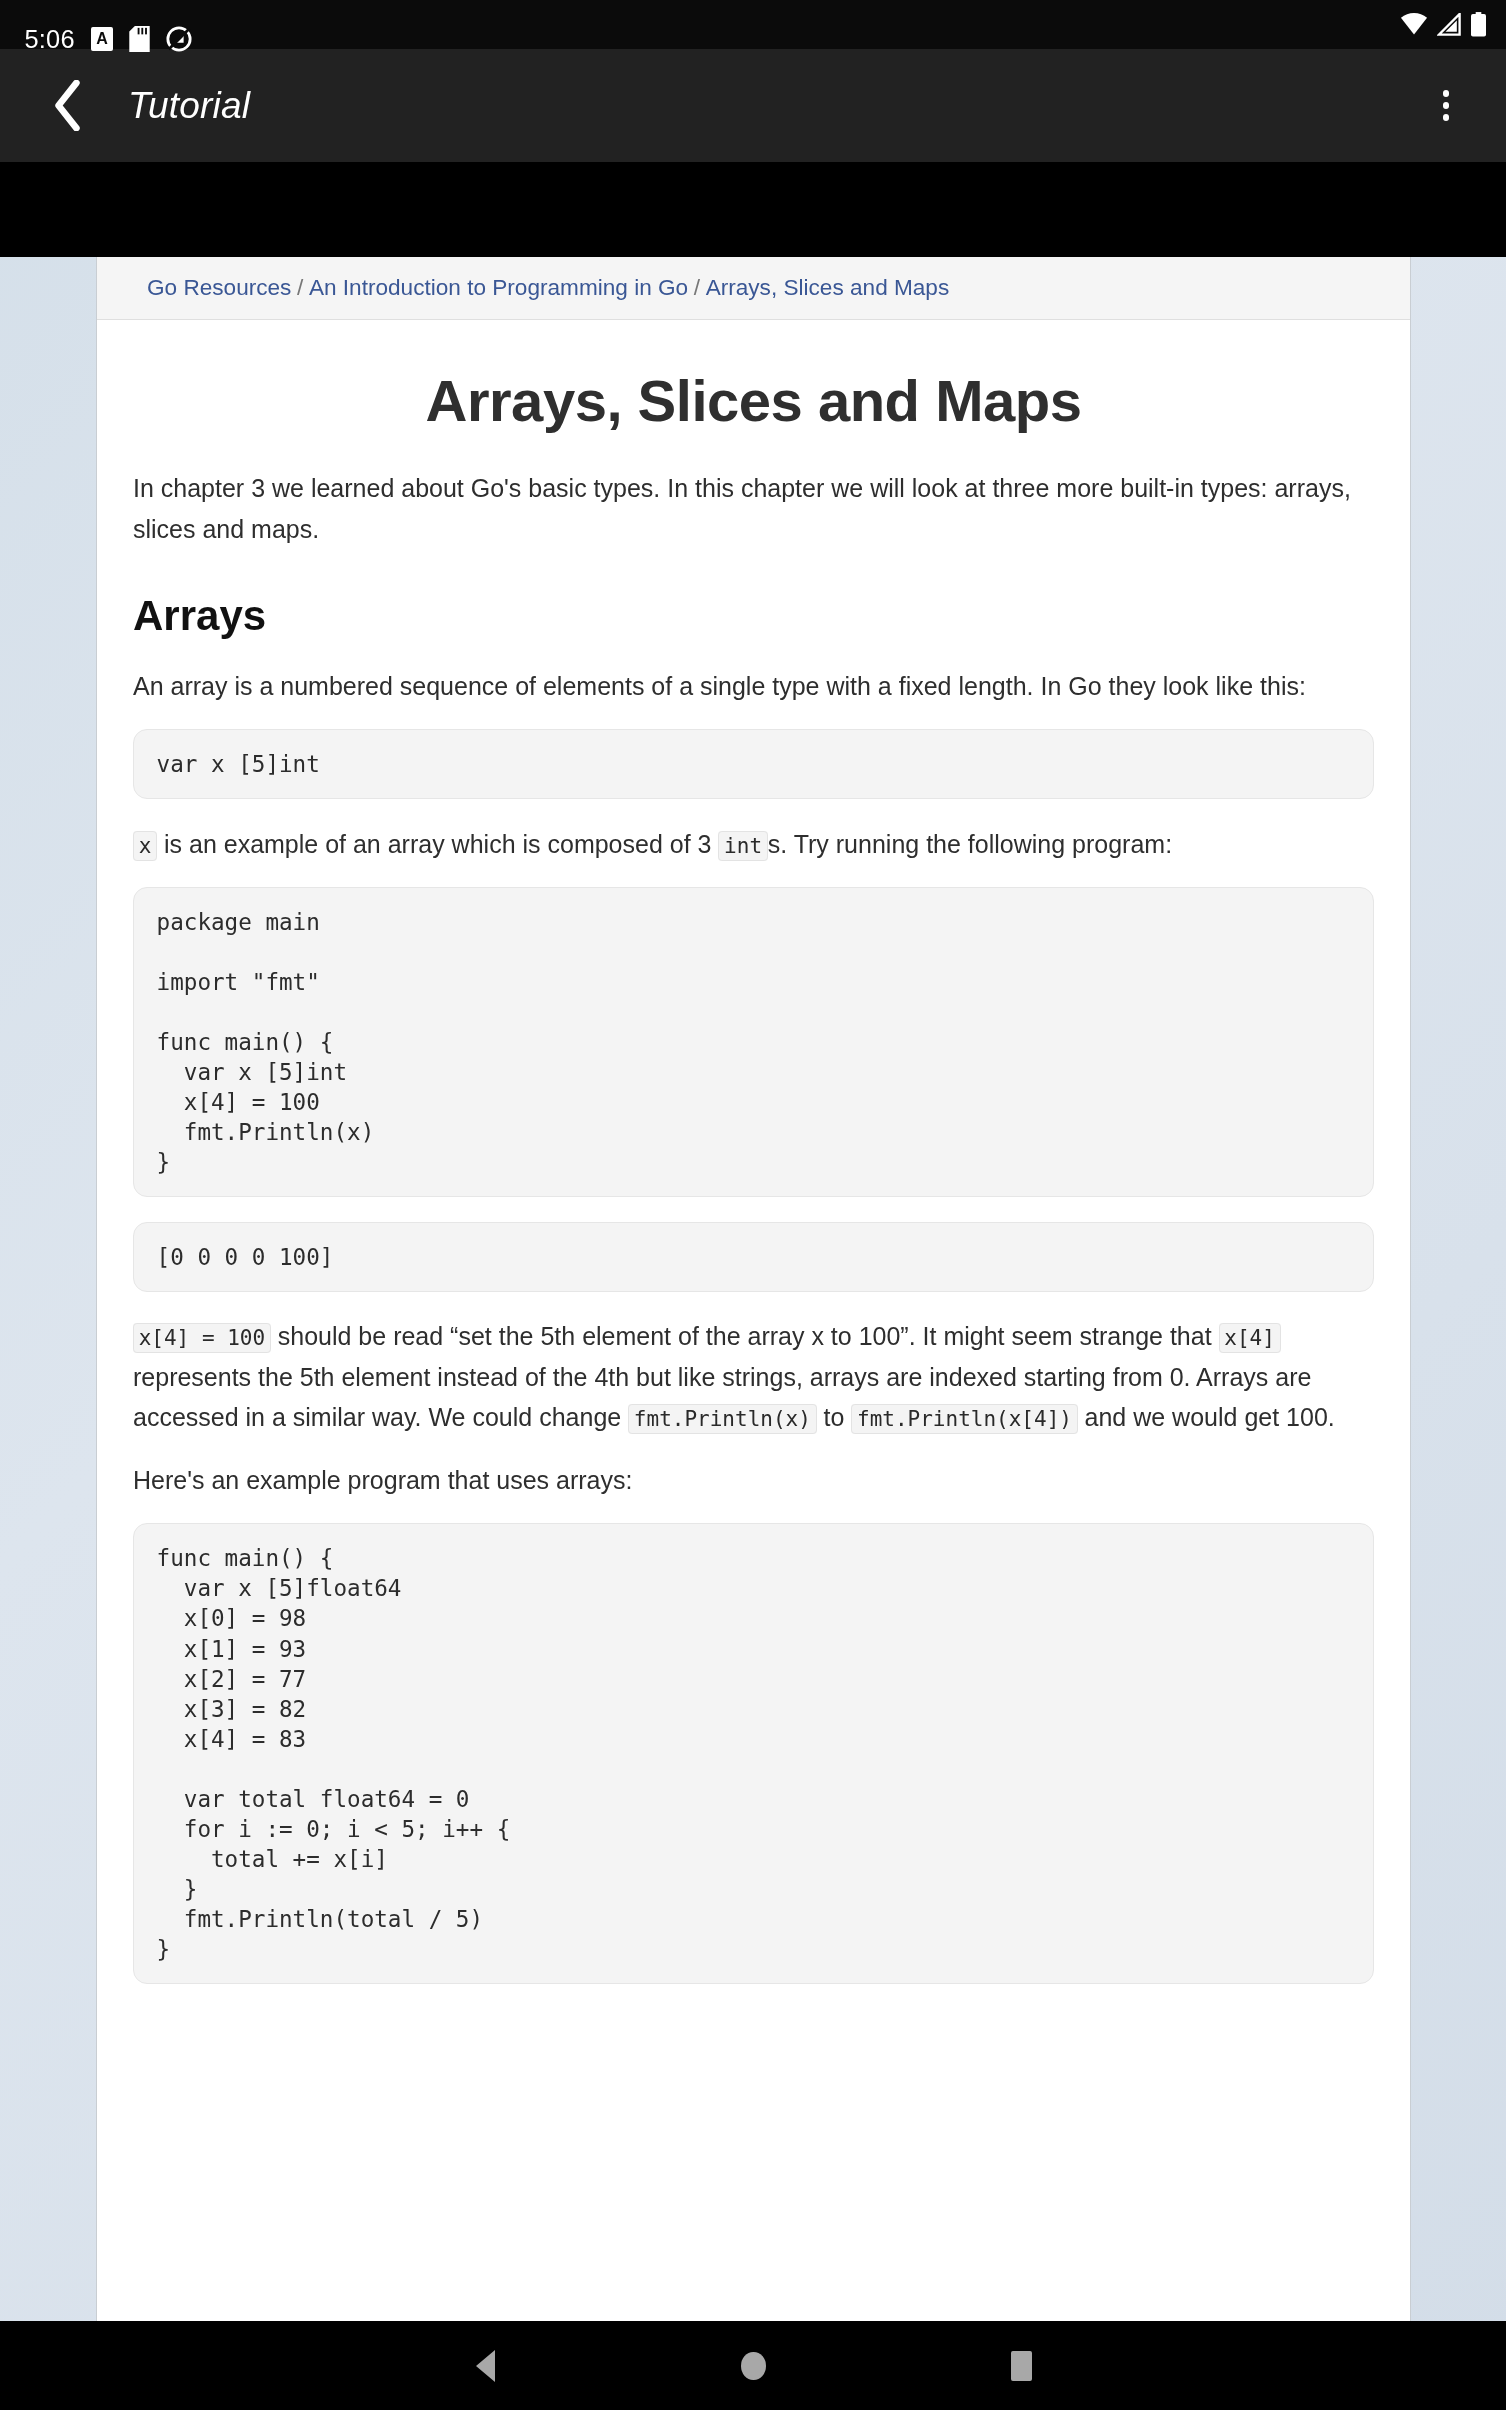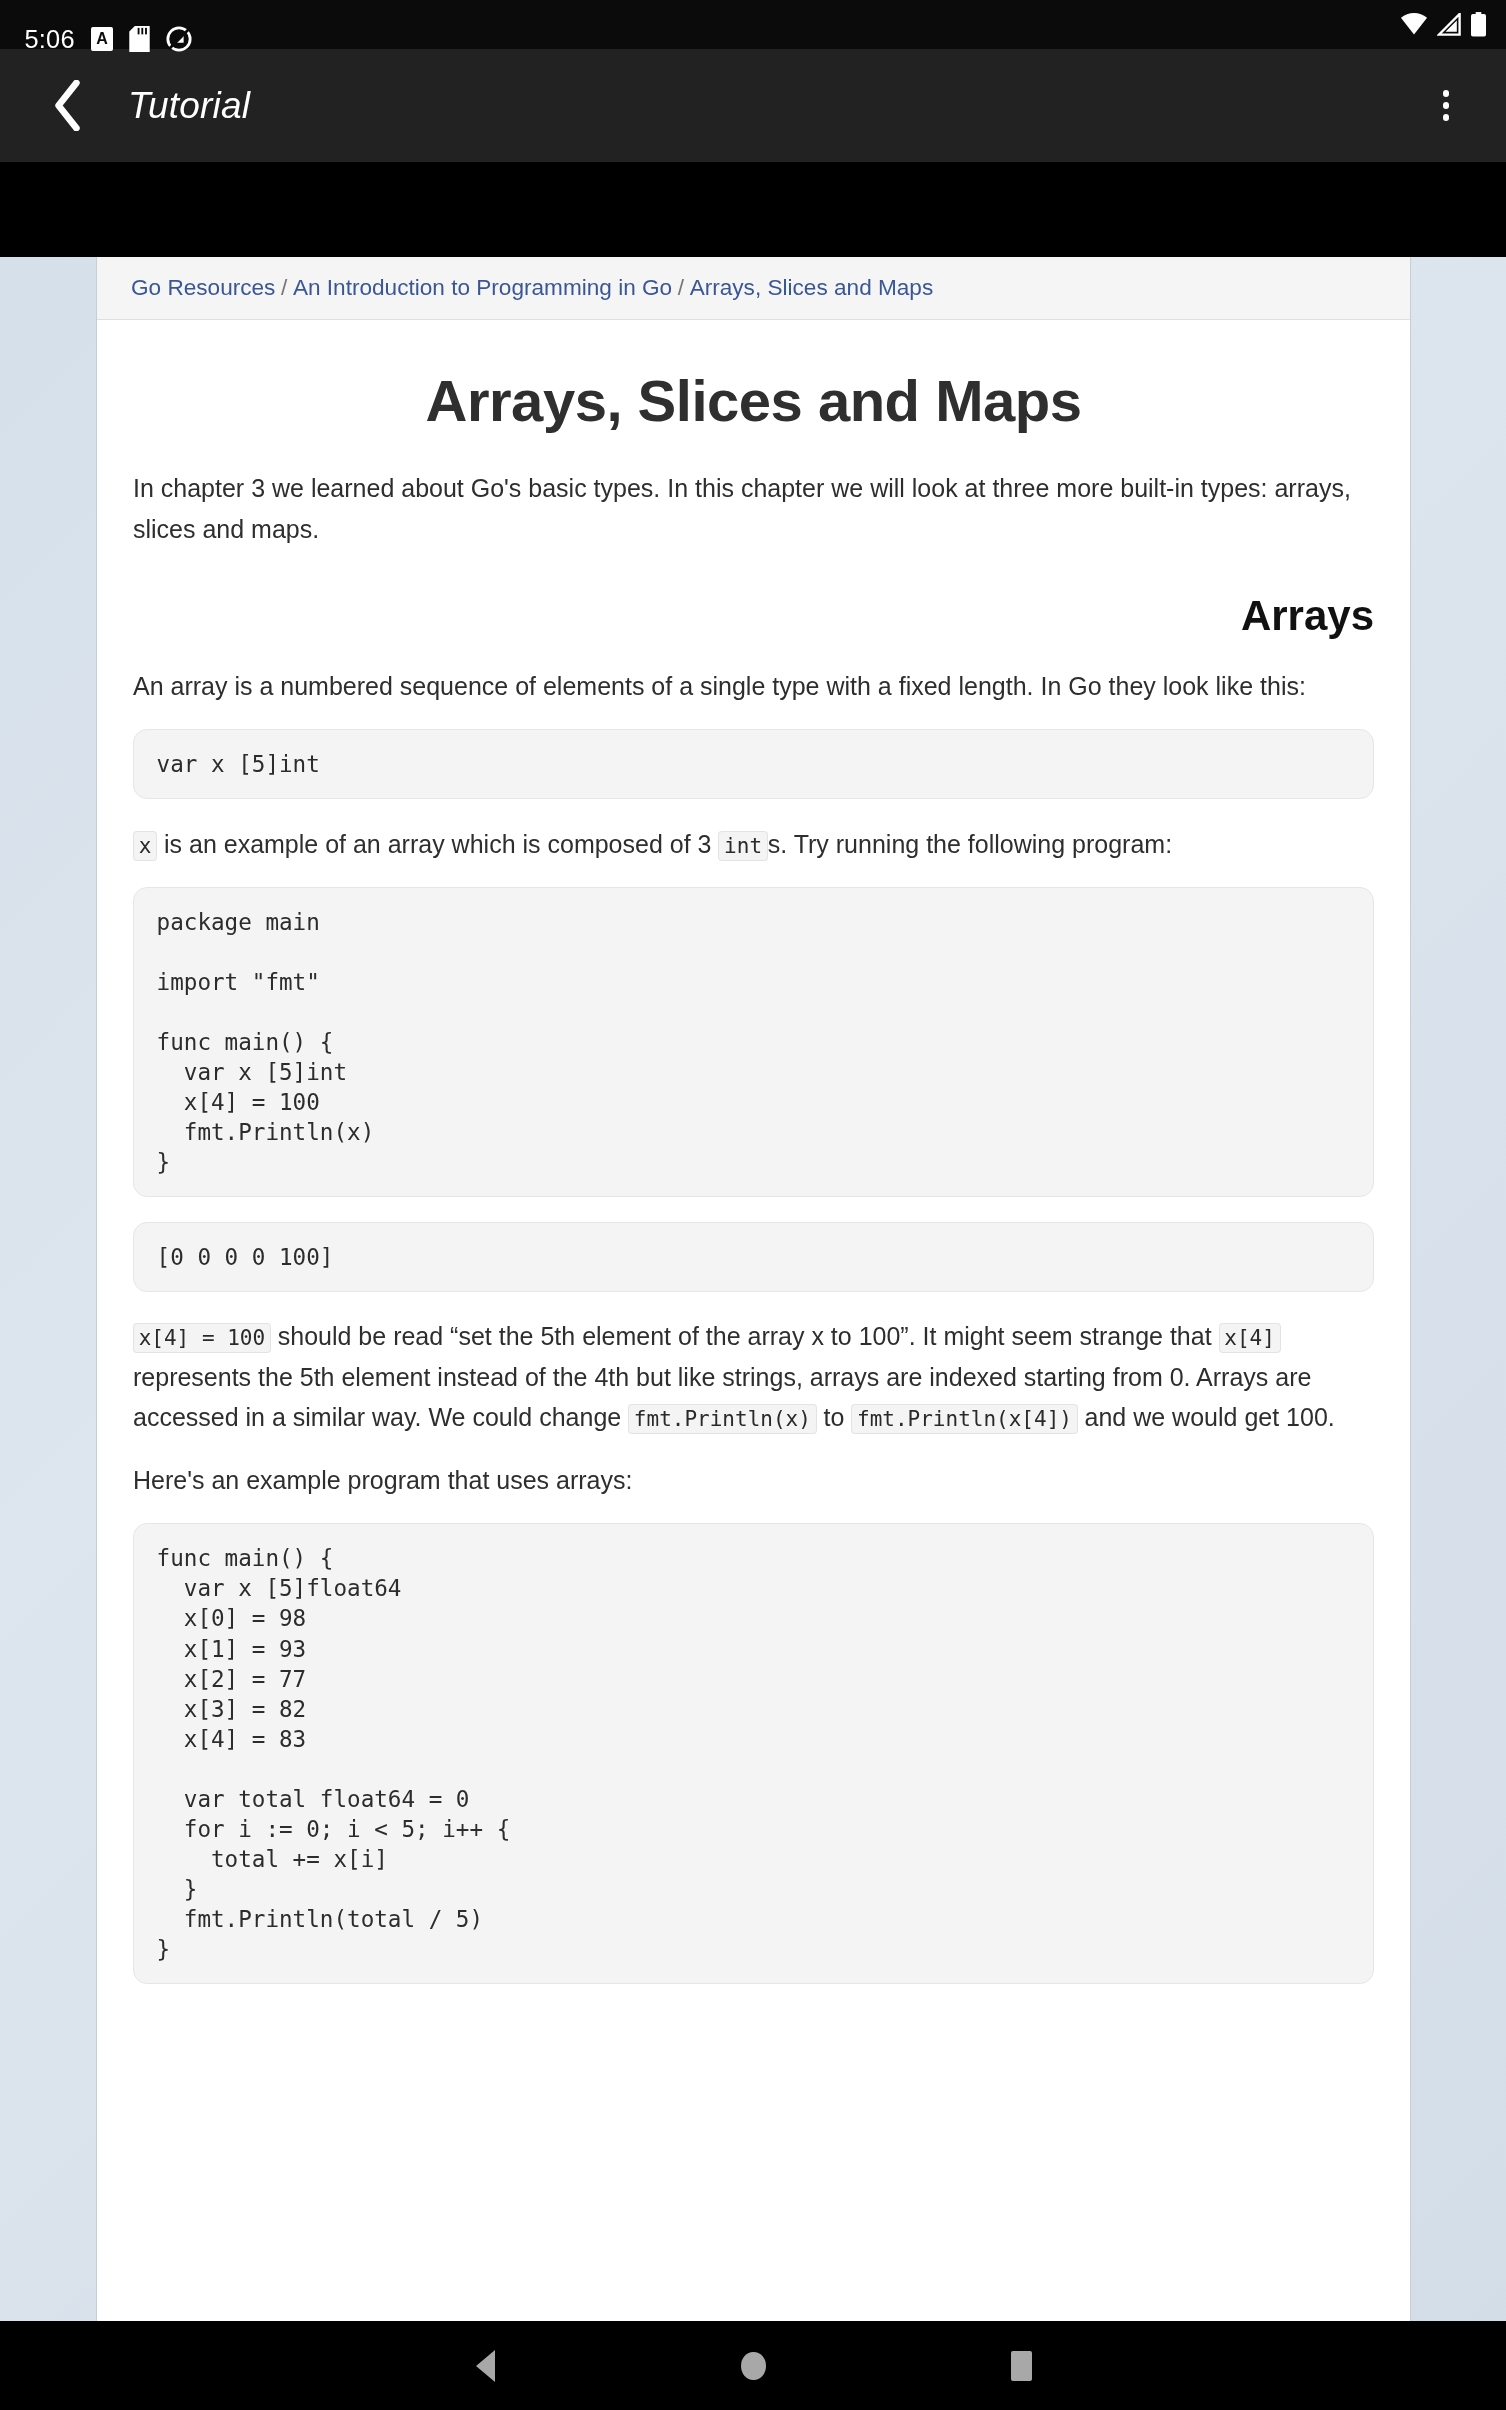--- a/index.html
+++ b/index.html
@@ -103,21 +103,21 @@
     width: 1315px;
     bottom: -38px;
     background: #ffffff;
     border-left: 0.9px solid #c9ced3;
     border-right: 0.9px solid #c9ced3;
   }
 
   .breadcrumb {
     background: #f5f5f5;
     border-bottom: 0.9px solid #dfdfdf;
-    padding: 18px 30px 18px 34px;
+    padding: 18px 30px 18px 50px;
     font-size: 22.6px;
     color: #3c5a99;
     white-space: nowrap;
   }
   .breadcrumb a {
     color: #3a5795;
     text-decoration: none;
   }
   .breadcrumb .sep { color: #777777; margin: 0 5.6px; }
 
@@ -136,21 +136,20 @@
     font-family: "Liberation Sans", sans-serif;
   }
 
   h2.section-title {
     font-size: 42px;
     color: #111111;
     font-weight: bold;
     margin-top: 43px;
     margin-bottom: 26px;
     font-family: "Liberation Sans", sans-serif;
-    text-align: right;
   }
 
   p.para {
     font-size: 25px;
     line-height: 1.62;
     color: #2e2e2e;
     margin: 0 0 22.6px 0;
   }
 
   code.inline {

